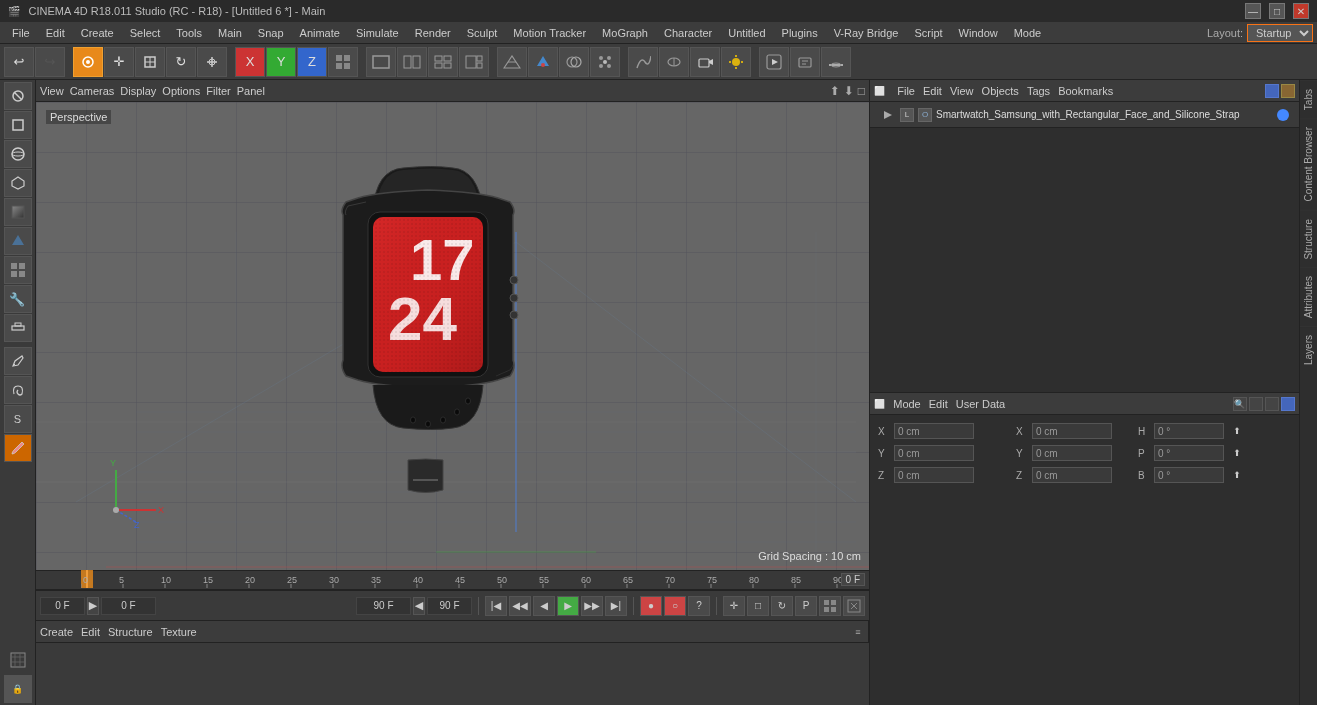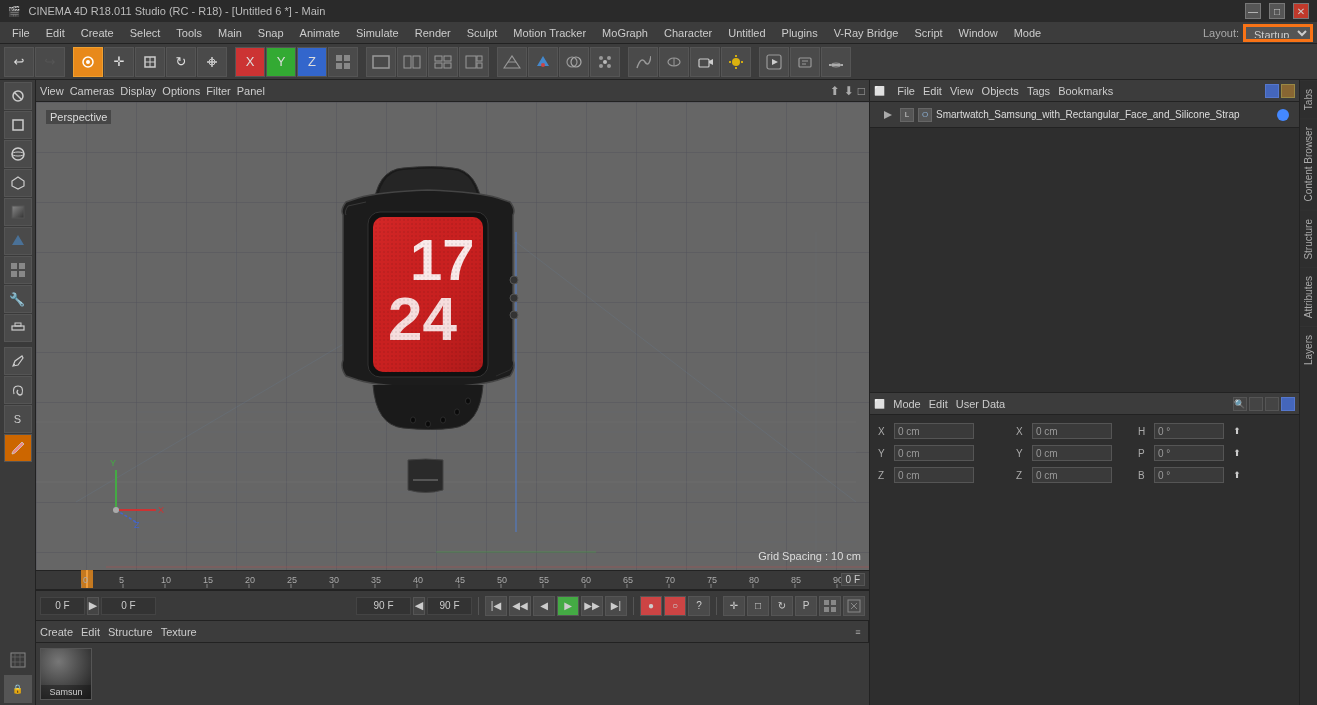--- a/index.html
+++ b/index.html
@@ -9,21 +9,21 @@
     #titlebar { background: #2a2a2a; height: 22px; display: flex; align-items: center; justify-content: space-between; padding: 0 8px; }
     #titlebar-left { display: flex; align-items: center; gap: 4px; font-size: 11px; color: #bbb; }
     #titlebar-right { display: flex; gap: 8px; }
     .titlebar-btn { width: 16px; height: 16px; background: #555; border: 1px solid #777; display: flex; align-items: center; justify-content: center; font-size: 10px; cursor: pointer; color: #ccc; }
 
     
     #menubar { background: #3c3c3c; height: 22px; display: flex; align-items: center; padding: 0 4px; border-bottom: 1px solid #222; }
     .menu-item { padding: 2px 8px; font-size: 11px; color: #ccc; cursor: pointer; white-space: nowrap; }
     #layout-selector { margin-left: auto; display: flex; align-items: center; gap: 4px; }
     .layout-label { font-size: 11px; color: #aaa; }
-    .layout-dropdown { background: #555; border: 3px solid #f97316; color: #ccc; font-size: 11px; padding: 1px 4px; height: 18px; }
+    .layout-dropdown { background: #555; border: 1px solid #f97316; color: #ccc; font-size: 11px; padding: 1px 4px; height: 18px; }
 
     
     #main-toolbar { background: #3c3c3c; height: 36px; display: flex; align-items: center; padding: 0 4px; gap: 2px; border-bottom: 1px solid #222; }
     .tb-btn { width: 30px; height: 30px; background: #4a4a4a; border: 1px solid #555; display: flex; align-items: center; justify-content: center; cursor: pointer; color: #ddd; font-size: 13px; }
     .tb-btn.active { background: #e8891a; border-color: #f0a030; }
     .tb-separator { width: 4px; }
     .tb-group { display: flex; gap: 1px; }
 
     
     #content { display: flex; height: calc(705px - 22px - 22px - 36px); }
@@ -601,26 +601,20 @@
     <div id="material-panel" style="flex-direction:column; height:85px;">
       <div id="mat-toolbar">
         <span class="ph-item">Create</span>
         <span class="ph-item">Edit</span>
         <span class="ph-item">Structure</span>
         <span class="ph-item">Texture</span>
         <div style="margin-left:auto; display:flex; gap:4px;">
           <div style="width:12px; height:12px; display:flex; align-items:center; justify-content:center; font-size:9px; color:#aaa; cursor:pointer;">≡</div>
         </div>
       </div>
-      <div id="mat-content">
-        <div class="mat-thumb">
-          <div style="flex:1; width:100%; background: radial-gradient(circle at 35% 35%, #777, #2a2a2a);"></div>
-          <div class="mat-name">Samsun</div>
-        </div>
-      </div>
     </div>
   </div>
 
   <div id="right-panels">
 
     <div id="objects-panel" style="height:50%;">
       <div id="objects-toolbar">
         <span style="font-size:9px; color:#888; margin-right:4px;">⬜</span>
         <span class="ot-item">File</span>
         <span class="ot-item">Edit</span>

